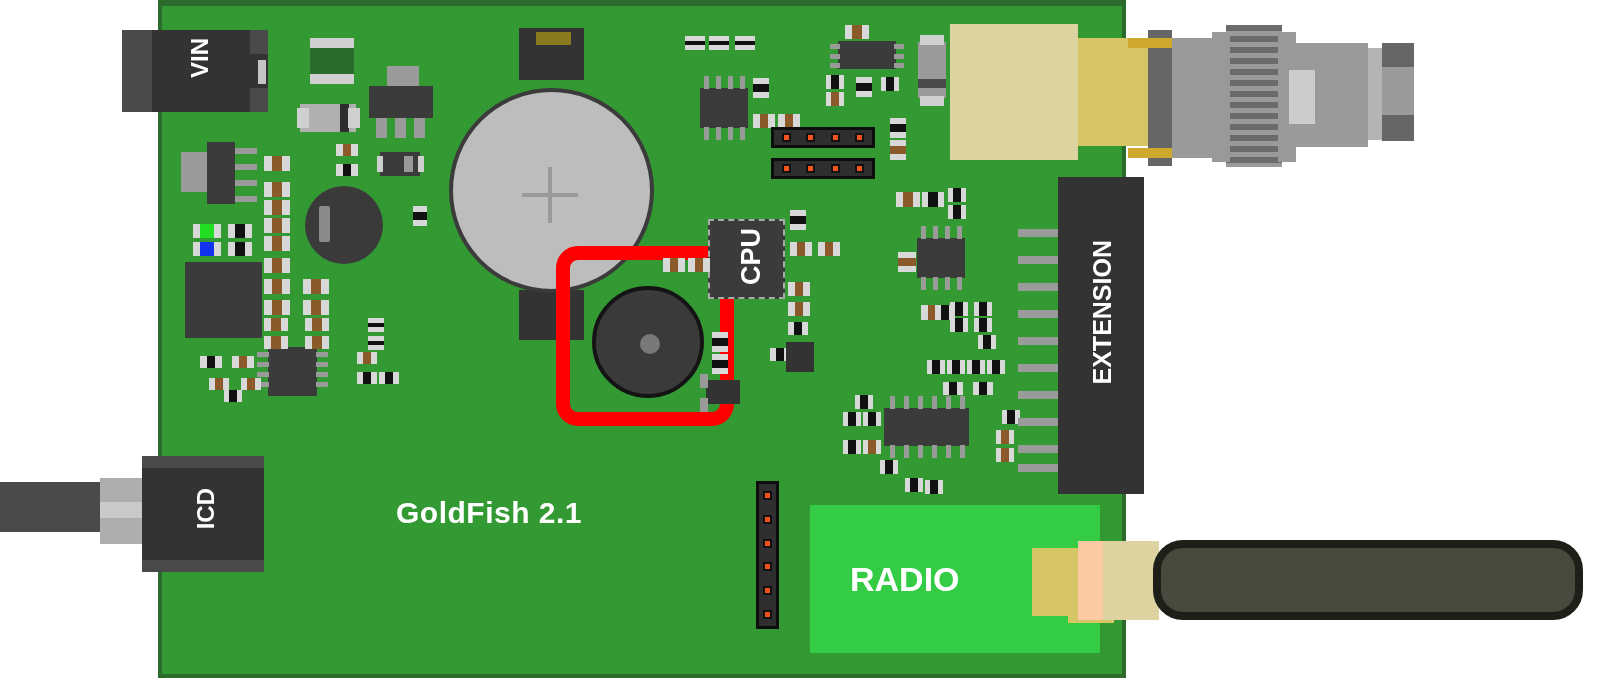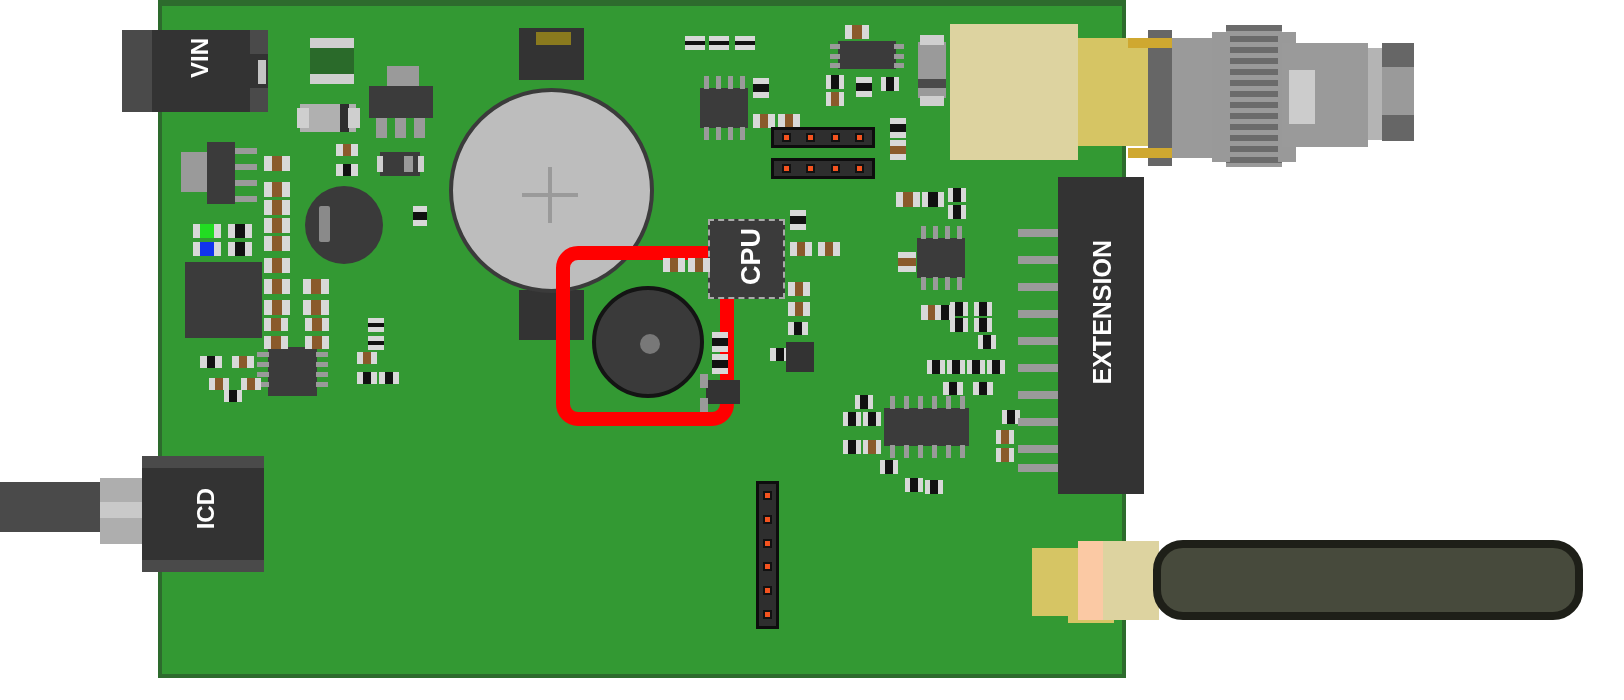--- a/index.html
+++ b/index.html
@@ -84,20 +84,21 @@
   .cable{position:absolute;background:#4a4a4a;}
 </style>
 </head>
 <body>
 
 <div id="stage">
 
   <div class="pcb"></div>
   <div class="pcb-top-trim"></div>
 
+  <div class="silk-label" style="left:396px;top:496px;font-size:30px;">GoldFish 2.1</div>
 
   <div class="conn" style="left:122px;top:30px;width:146px;height:82px;">
     <div class="lip" style="left:0;top:0;width:30px;height:82px;background:#4a4a4a;"></div>
     <div class="lip" style="right:0;top:0;width:18px;height:24px;background:#4a4a4a;"></div>
     <div class="lip" style="right:0;bottom:0;width:18px;height:24px;background:#4a4a4a;"></div>
     <div class="rect silver" style="right:2px;top:30px;width:8px;height:24px;position:absolute;"></div>
   </div>
   <div class="conn-label" style="left:186px;top:38px;font-size:24px;">VIN</div>
 
   <div class="cable" style="left:0px;top:482px;width:110px;height:50px;"></div>
@@ -677,20 +678,23 @@
   <div class="ext-trace" style="left:1018px;top:256px;width:40px;height:8px;"></div>
   <div class="ext-trace" style="left:1018px;top:283px;width:40px;height:8px;"></div>
   <div class="ext-trace" style="left:1018px;top:310px;width:40px;height:8px;"></div>
   <div class="ext-trace" style="left:1018px;top:337px;width:40px;height:8px;"></div>
   <div class="ext-trace" style="left:1018px;top:364px;width:40px;height:8px;"></div>
   <div class="ext-trace" style="left:1018px;top:391px;width:40px;height:8px;"></div>
   <div class="ext-trace" style="left:1018px;top:418px;width:40px;height:8px;"></div>
   <div class="ext-trace" style="left:1018px;top:445px;width:40px;height:8px;"></div>
   <div class="ext-trace" style="left:1018px;top:464px;width:40px;height:8px;"></div>
 
+  <div class="radio" style="left:810px;top:505px;width:290px;height:148px;">
+    <div class="txt" style="margin-left:40px;font-size:34px;">RADIO</div>
+  </div>
   <div class="goldpad2" style="left:1068px;top:565px;width:46px;height:58px;"></div>
 
   <div class="hdr vert" style="left:756px;top:481px;width:23px;height:148px;">
     <div class="pin" style="width:9px;height:9px;"></div>
     <div class="pin" style="width:9px;height:9px;"></div>
     <div class="pin" style="width:9px;height:9px;"></div>
     <div class="pin" style="width:9px;height:9px;"></div>
     <div class="pin" style="width:9px;height:9px;"></div>
     <div class="pin" style="width:9px;height:9px;"></div>
   </div>

